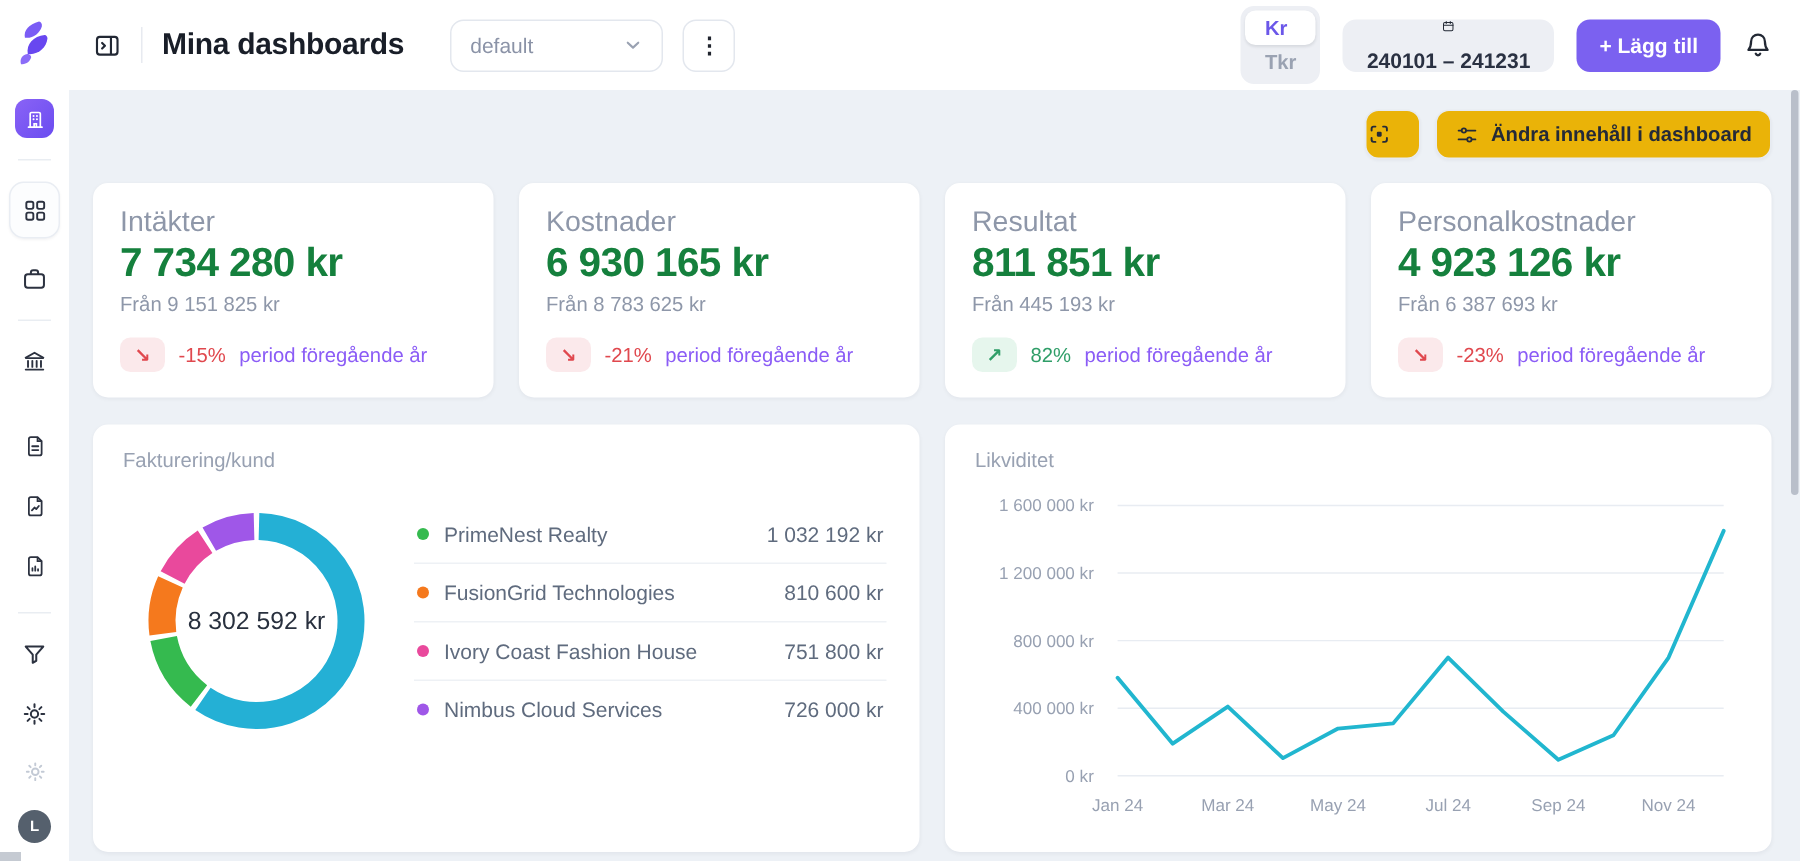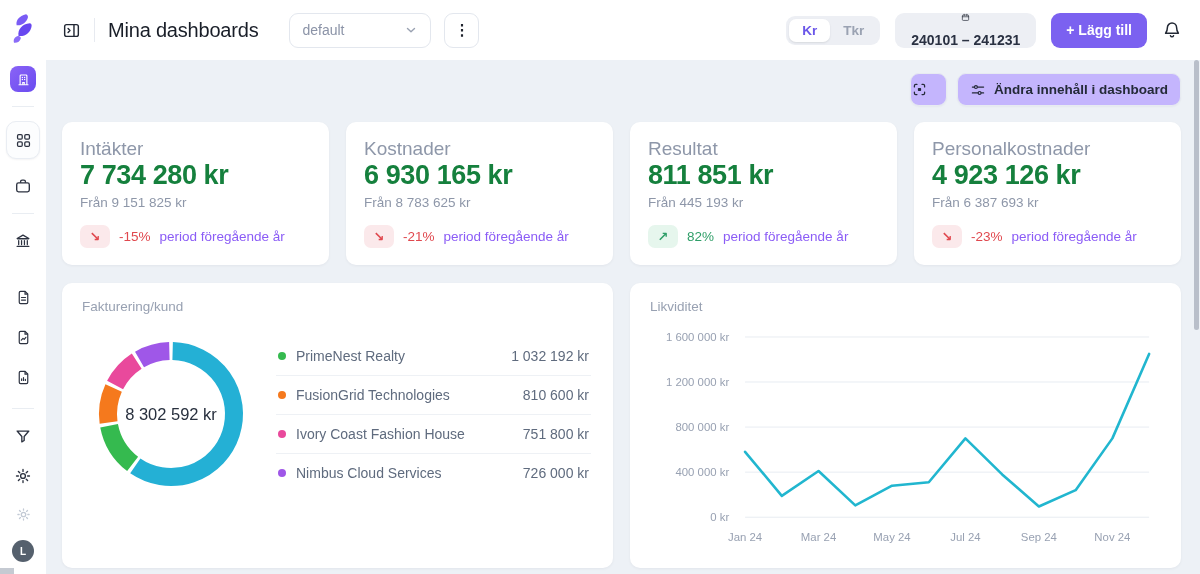--- a/index.html
+++ b/index.html
@@ -17,34 +17,34 @@
   .side-btn { color:#2c3240; display:grid; place-items:center; width:30px; height:26px; cursor:pointer; }
   .side-btn.active { width:34px; height:38px; border:1px solid #e9edf3; background:#fcfdfe; border-radius:10px; box-shadow:0 1px 2px rgba(20,25,40,.05); }
   .side-btn.muted { color:#c3cad5; }
   .side-bottom { margin-top:auto; display:flex; flex-direction:column; align-items:center; gap:13px; padding-bottom:12px; }
   .avatar { width:22px; height:22px; border-radius:50%; background:#55606d; color:#fff; font-size:10px; font-weight:700; display:grid; place-items:center; }
   
   .main { flex:1; display:flex; flex-direction:column; min-width:0; }
   .header { height:60px; background:#fff; display:flex; align-items:center; padding:0 18px 0 16px; gap:13px; flex-shrink:0; }
   .icon-btn { display:grid; place-items:center; color:#222834; cursor:pointer; background:none; border:none; }
   .v-div { width:1px; height:24px; background:#e7eaf0; }
-  .page-title { font-size:20px; font-weight:400; letter-spacing:-.2px; color:#191e28; margin-right:6px; white-space:nowrap; }
+  .page-title { font-size:20px; font-weight:700; letter-spacing:-.2px; color:#191e28; margin-right:6px; white-space:nowrap; }
   .select { display:flex; align-items:center; justify-content:space-between; width:142px; height:35px; border:1px solid #e3e7ee; border-radius:9px; padding:0 12px; background:#fff; color:#8b93a7; font-size:14px; cursor:pointer;margin-left:12px; }
   .kebab-btn { width:35px; height:35px; border:1px solid #e3e7ee; border-radius:9px; background:#fff; font-size:15px; font-weight:700; color:#20242e; display:grid; place-items:center; cursor:pointer; }
   .header-right { margin-left:auto; display:flex; align-items:center; gap:15px; }
-  .seg { display:flex; background:#edeff4; border-radius:9px; padding:3px; }
+  .seg { display:flex; background:#edeff4; border-radius:9px; padding:3px;flex-direction:column; }
   .seg-opt { padding:4px 13px; font-size:13.5px; font-weight:600; color:#9aa2b2; border-radius:7px; cursor:pointer; }
   .seg-opt.active { background:#fff; color:#6b57e9; box-shadow:0 1px 2px rgba(20,25,40,.10); }
   .date-btn { display:flex; align-items:center; gap:10px; background:#edeff4; border:none; border-radius:9px; height:35px; padding:0 16px; font-size:14px; font-weight:600; color:#2a3142; cursor:pointer; font-family:inherit;flex-direction:column; }
   .add-btn { background:#7b61f0; color:#fff; border:none; border-radius:9px; height:35px; padding:0 15px; font-size:14px; font-weight:600; cursor:pointer; font-family:inherit; }
   .bell { color:#222834; }
   
   .content { flex:1; background:#edf1f6; padding:13px 19px 0 16px; min-width:0; }
   .toolbar-row { display:flex; justify-content:flex-end; gap:10px; margin-bottom:16px; }
-  .tool-btn { height:33px; background:#c4b5fd; border:1px solid #e7ebf1; border-radius:9px; display:flex; align-items:center; gap:8px; padding:0 12px; font-size:13.5px; font-weight:600; color:#242a38; cursor:pointer; font-family:inherit; box-shadow:0 1px 2px rgba(20,25,40,.04); }
+  .tool-btn { height:33px; background:#eab308; border:1px solid #e7ebf1; border-radius:9px; display:flex; align-items:center; gap:8px; padding:0 12px; font-size:13.5px; font-weight:600; color:#242a38; cursor:pointer; font-family:inherit; box-shadow:0 1px 2px rgba(20,25,40,.04); }
   
   .kpi-grid { display:grid; grid-template-columns:repeat(4,1fr); gap:17px; margin-bottom:18px; }
   .card { background:#fff; border-radius:10px; box-shadow:0 1px 3px rgba(20,25,40,.05); }
   .kpi-card { padding:16px 18px 17px; }
   .kpi-label { font-size:19px; color:#8e97a9; }
   .kpi-value { font-size:27px; font-weight:700; letter-spacing:-.4px; color:#15803d; margin-top:0; white-space:nowrap; }
   .kpi-from { font-size:13.5px; color:#8e97a9; margin-top:4px; }
   .kpi-delta { display:flex; align-items:center; gap:9px; margin-top:15px; font-size:13.5px; }
   .badge { width:30px; height:23px; border-radius:7px; display:grid; place-items:center; font-size:13px; font-weight:700; }
   .badge.down { background:#fbe9eb; color:#e0484e; }

